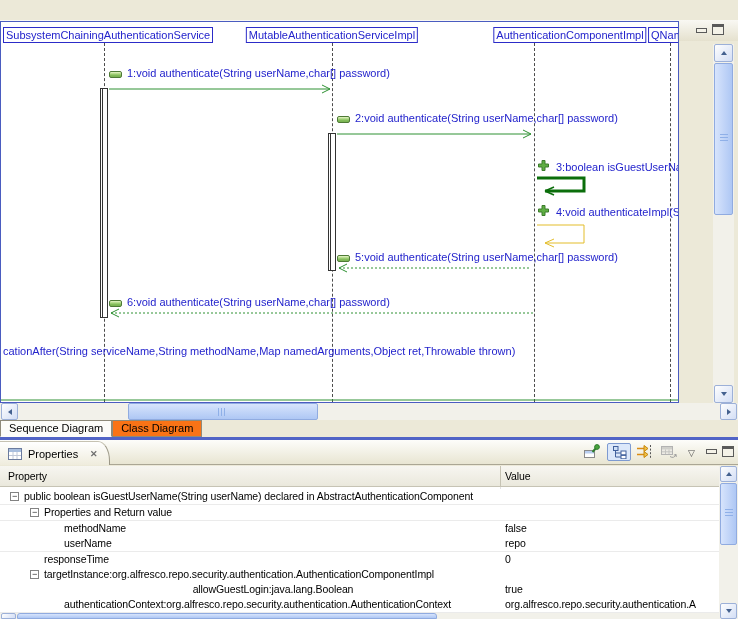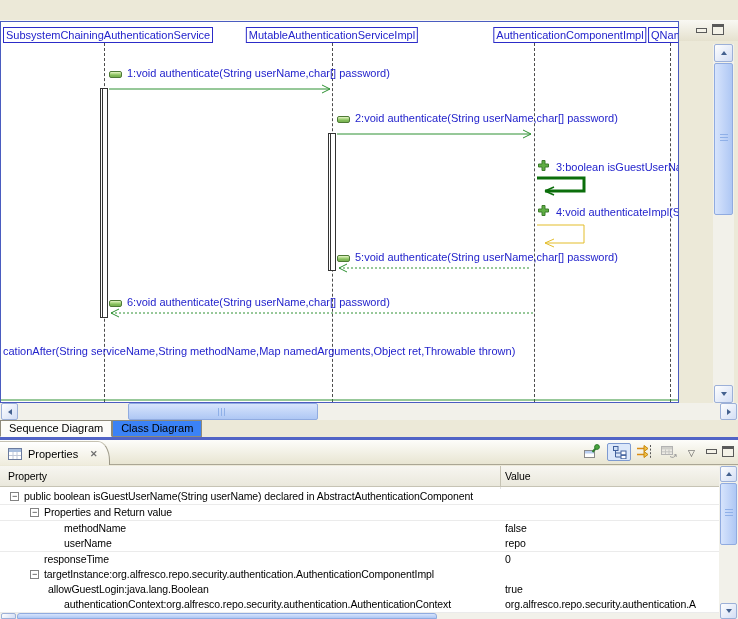--- a/index.html
+++ b/index.html
@@ -44,21 +44,21 @@
   .grip-h{position:absolute;left:50%;top:50%;width:9px;height:8px;margin:-4px 0 0 -5px;
           background:repeating-linear-gradient(90deg,#8fb0e8 0 1px,rgba(0,0,0,0) 1px 3px);}
   .tri{width:0;height:0;position:absolute;left:50%;top:50%;}
   .tri-up{margin:-2px 0 0 -3px;border-left:3px solid transparent;border-right:3px solid transparent;border-bottom:4px solid #44618f;}
   .tri-down{margin:-2px 0 0 -3px;border-left:3px solid transparent;border-right:3px solid transparent;border-top:4px solid #44618f;}
   .tri-left{margin:-3px 0 0 -2px;border-top:3px solid transparent;border-bottom:3px solid transparent;border-right:4px solid #44618f;}
   .tri-right{margin:-3px 0 0 -2px;border-top:3px solid transparent;border-bottom:3px solid transparent;border-left:4px solid #44618f;}
 
   
   .dtabs{position:absolute;left:0;top:420px;width:738px;height:17px;display:flex;align-items:flex-end;}
-  .dtab{height:17px;line-height:15px;padding:0 8px;border:1px solid #8e8a7a;background:#3b82f6;white-space:nowrap;}
+  .dtab{height:17px;line-height:15px;padding:0 8px;border:1px solid #8e8a7a;background:#f97316;white-space:nowrap;}
   .dtab.active{background:#fcfcf9;border-bottom-color:#fcfcf9;}
   .sash{position:absolute;left:0;top:437px;width:738px;height:3px;background:#5164c6;}
 
   
   .props{position:absolute;left:0;top:440px;width:738px;height:179px;background:#ece9d8;font-size:10.5px;letter-spacing:-0.1px;}
   .ptitle{position:absolute;left:0;top:0;width:738px;height:25px;background:linear-gradient(#fdfdfa,#e8e5d2);
           border-bottom:1px solid #aaa694;}
   .ptab{position:absolute;left:0;top:1px;height:24px;width:110px;background:linear-gradient(#ffffff,#efecdd);
         border-right:1px solid #9b9786;border-top:1px solid #c6c2b2;border-top-right-radius:12px 20px;}
   .ptab-title{position:absolute;left:28px;top:6px;font-size:11px;letter-spacing:0;}
@@ -255,21 +255,21 @@
       <div class="prow" style="top:65px;">
         <span class="pcell" style="left:44px;width:454px;">responseTime</span>
         <span class="pcell vcell">0</span>
       </div>
       <div class="prow" style="top:80px;">
         <span class="exp" style="left:30px;">−</span>
         <span class="pcell" style="left:44px;width:454px;">targetInstance:org.alfresco.repo.security.authentication.AuthenticationComponentImpl</span>
         <span class="pcell vcell"></span>
       </div>
       <div class="prow" style="top:95px;">
-        <span class="pcell" style="left:48px;width:434px;">allowGuestLogin:java.lang.Boolean</span>
+        <span class="pcell" style="left:56px;width:434px;text-align:center;">allowGuestLogin:java.lang.Boolean</span>
         <span class="pcell vcell">true</span>
       </div>
       <div class="prow" style="top:110px;">
         <span class="pcell" style="left:64px;width:434px;">authenticationContext:org.alfresco.repo.security.authentication.AuthenticationContext</span>
         <span class="pcell vcell">org.alfresco.repo.security.authentication.A</span>
       </div>
     </div>
 
     <div class="strack" style="left:719px;top:26px;width:19px;height:153px;">
       <div class="sbtn" style="left:1px;top:0;width:17px;height:16px;">

